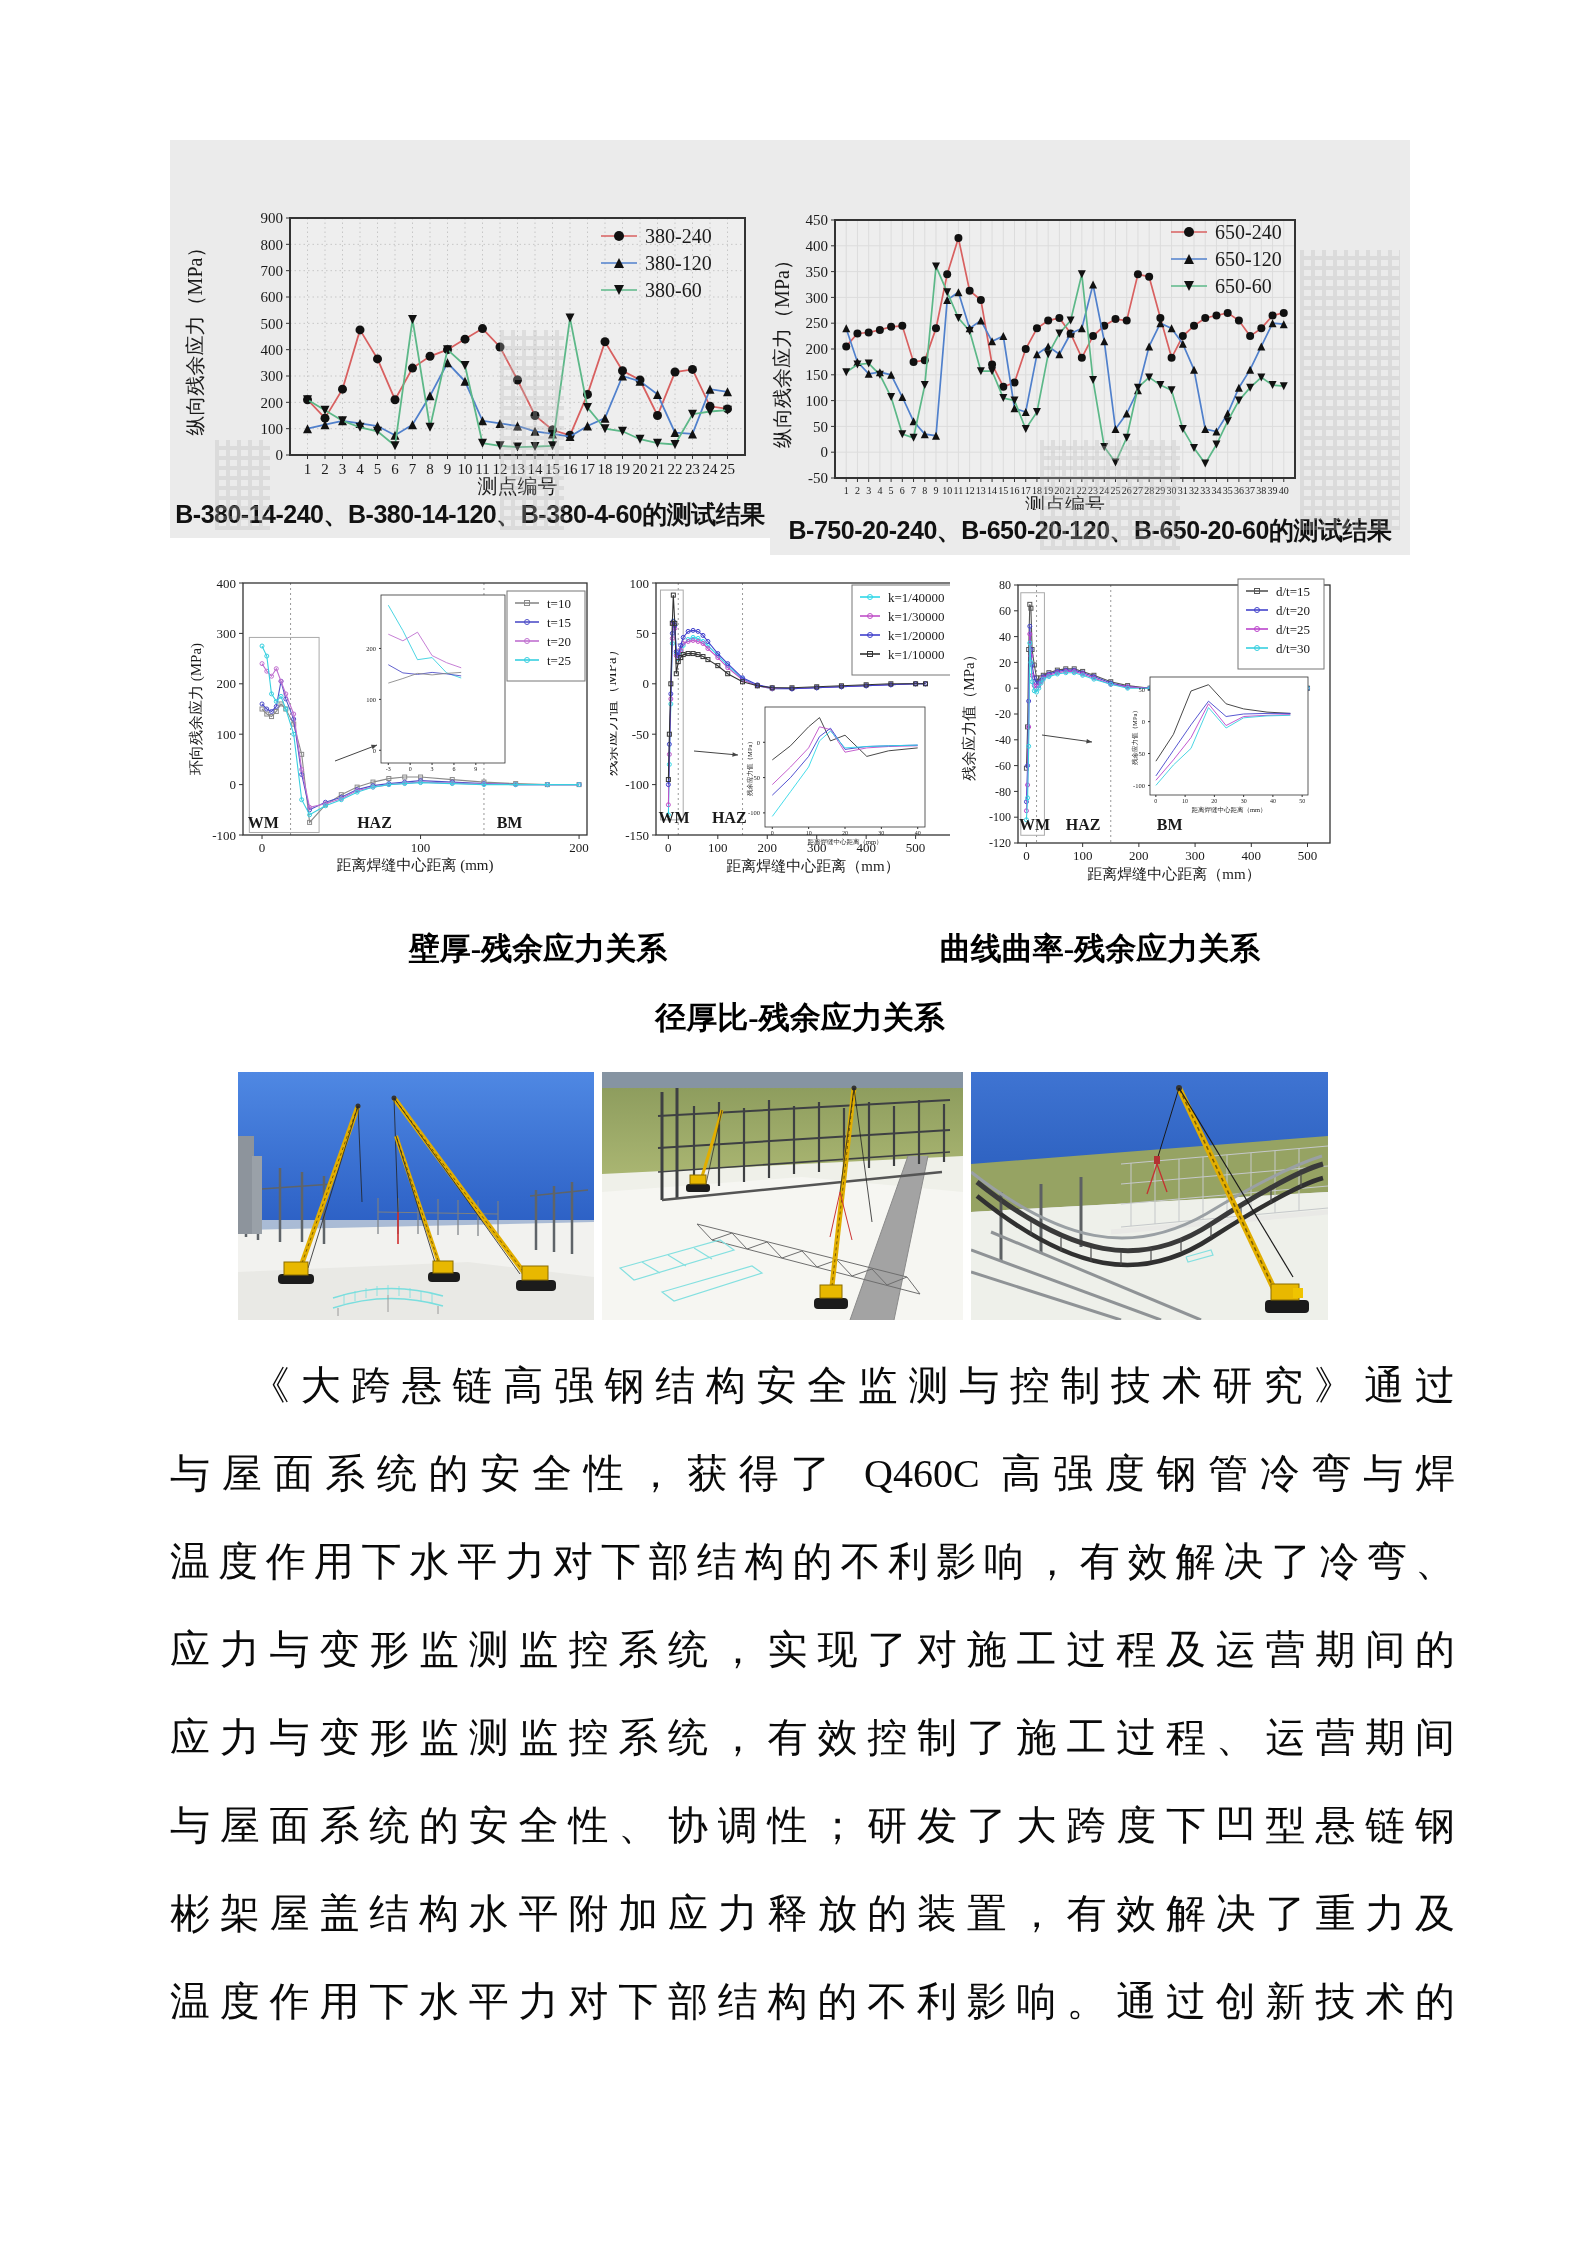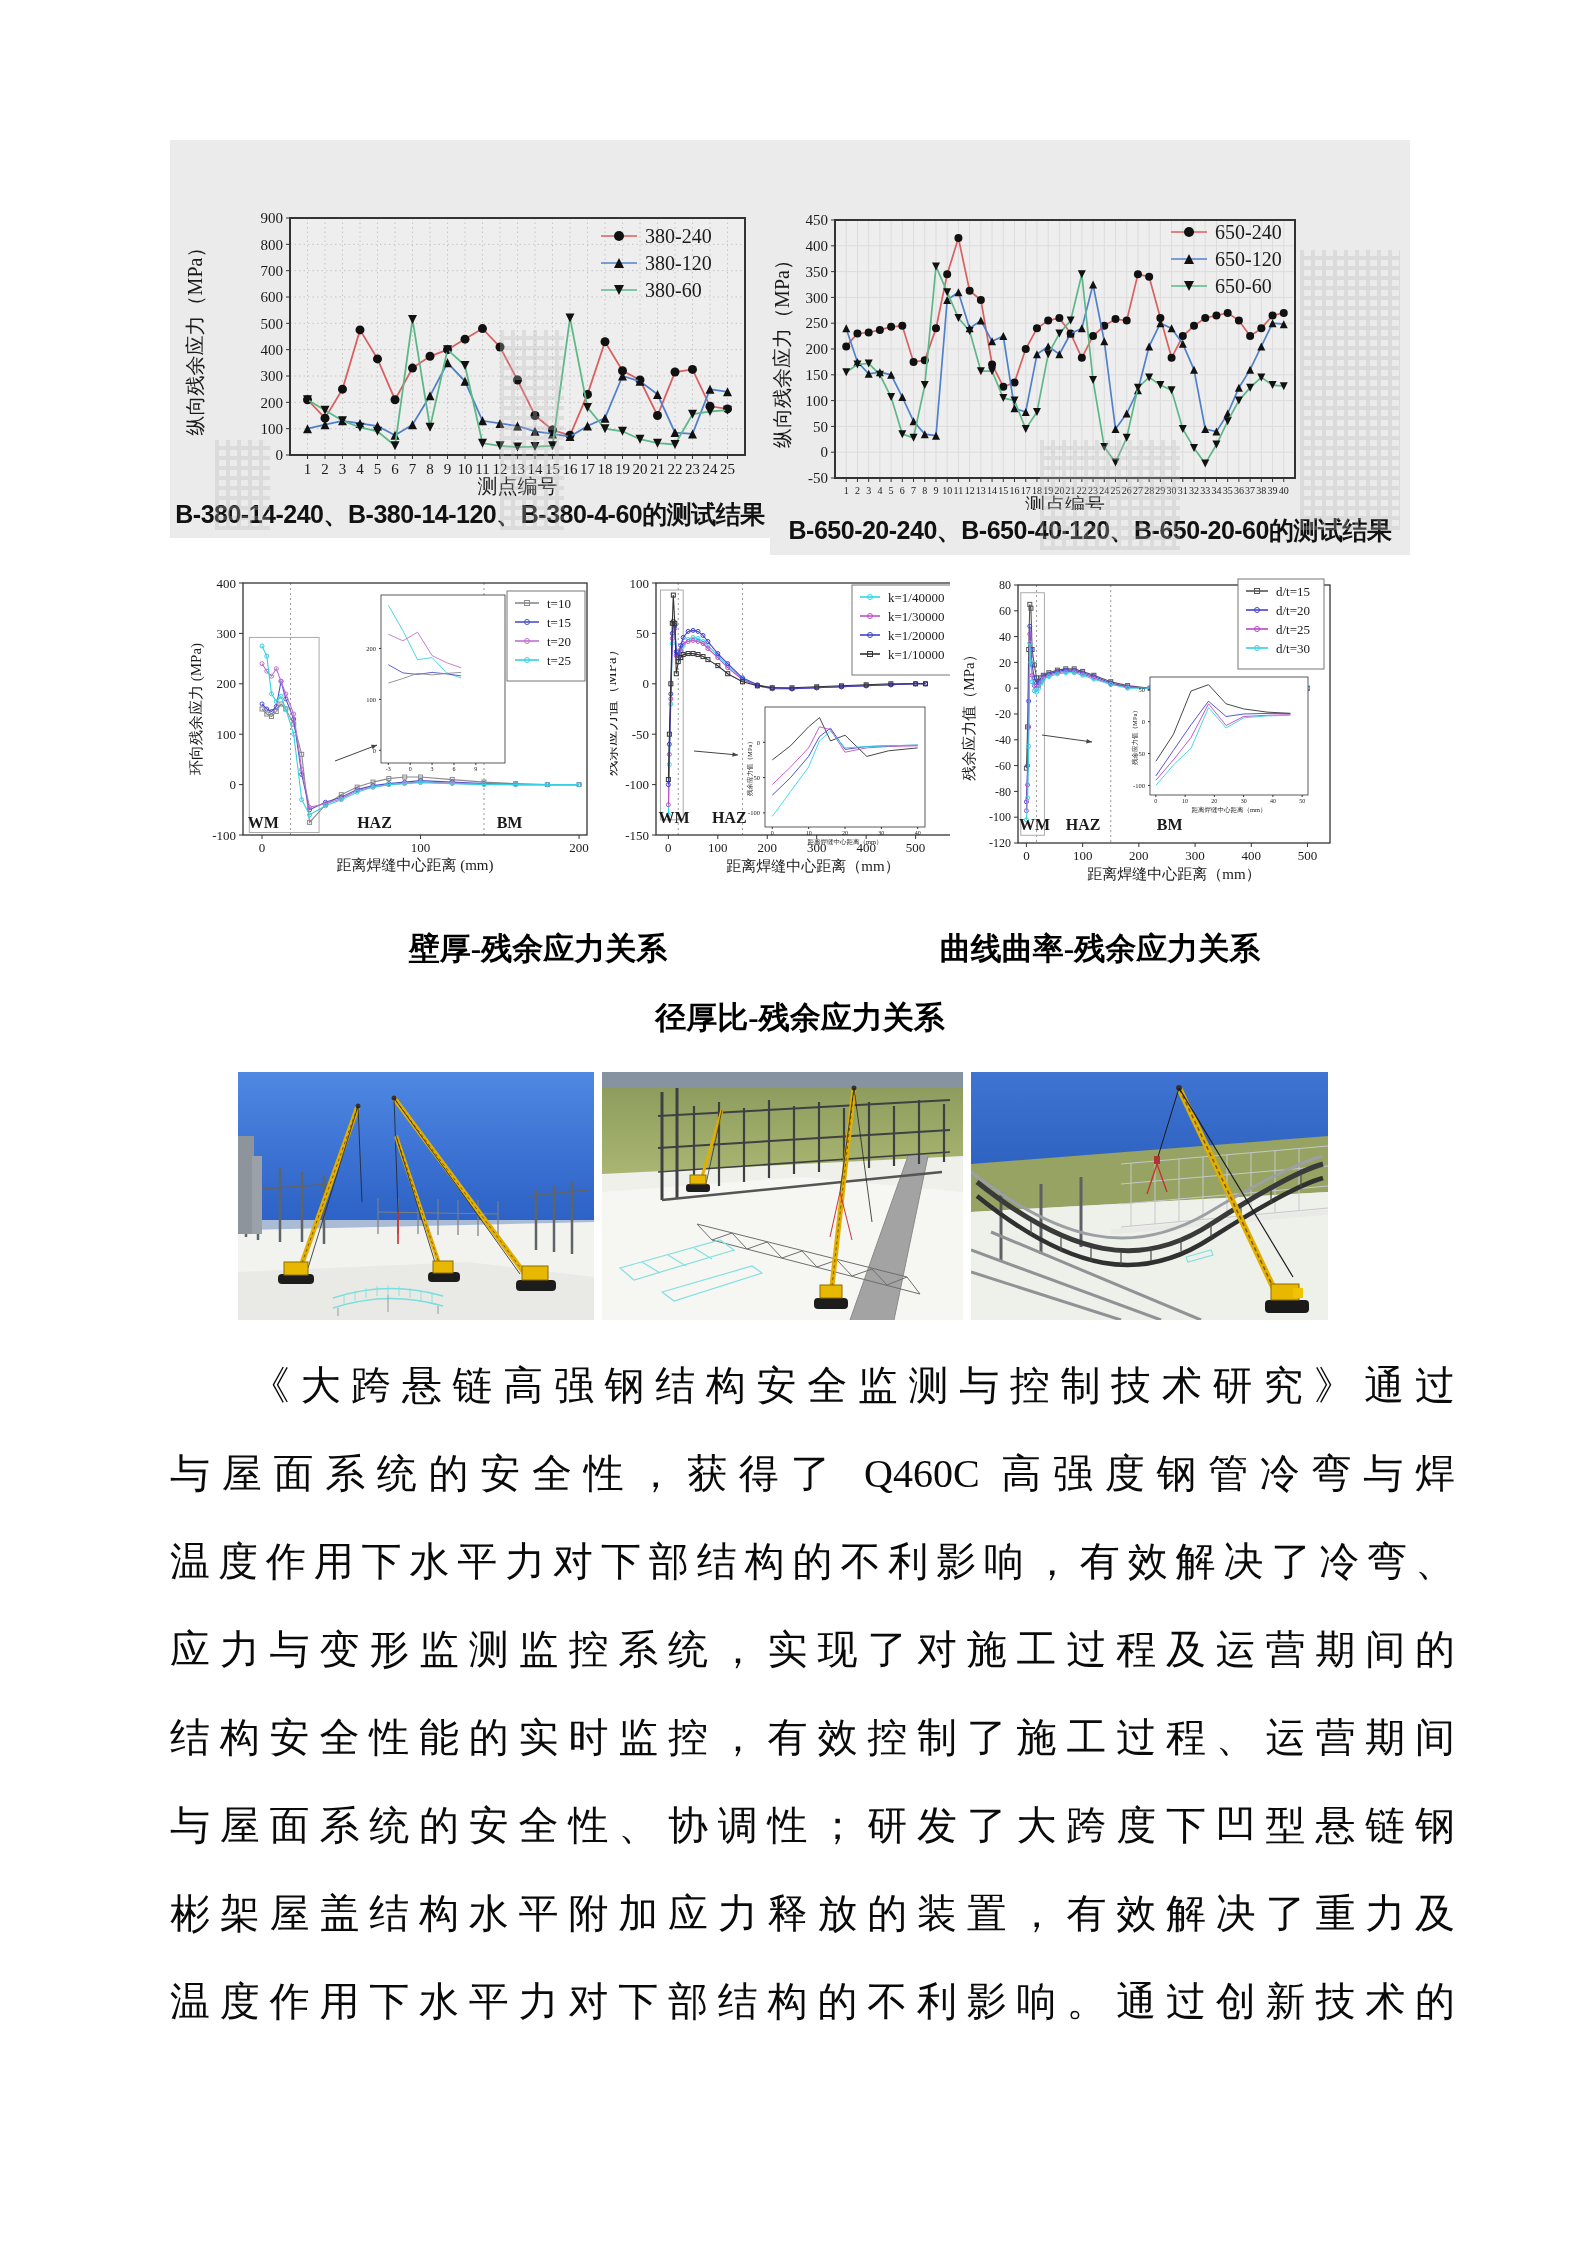--- a/index.html
+++ b/index.html
@@ -515,21 +515,21 @@
         <line x1="401" y1="92" x2="437" y2="92" stroke="#d86060" stroke-width="1.6"></line>
         <circle cx="419" cy="92" r="5" fill="#111"></circle>
         <text x="445" y="99" font-size="20" text-anchor="start">650-240</text>
         <line x1="401" y1="119" x2="437" y2="119" stroke="#5080cc" stroke-width="1.6"></line>
         <path d="M419,114 L424,124 L414,124 Z" fill="#111"></path>
         <text x="445" y="126" font-size="20" text-anchor="start">650-120</text>
         <line x1="401" y1="146" x2="437" y2="146" stroke="#5cb888" stroke-width="1.6"></line>
         <path d="M419,151 L424,141 L414,141 Z" fill="#111"></path>
         <text x="445" y="153" font-size="20" text-anchor="start">650-60</text>
       </svg>
-    <figcaption class="figcap" style="top:374px;">B-650-20-240、B-650-40-120、B-650-20-60的测试结果</figcaption>
+    <figcaption class="figcap" style="top:374px;">B-750-20-240、B-650-20-120、B-650-20-60的测试结果</figcaption>
   </figure>
 
   <div class="wm" style="left:500px;top:330px;width:64px;height:200px;"></div>
   <div class="wm" style="left:1300px;top:250px;width:100px;height:280px;"></div>
   <div class="wm" style="left:1040px;top:440px;width:140px;height:110px;"></div>
   <div class="wm" style="left:215px;top:440px;width:55px;height:90px;"></div>
 
   <svg class="chart midchart" style="left:185px;top:565px;" width="420" height="330" viewBox="0 0 420 330">
       <rect x="58" y="18" width="344" height="252" fill="#ffffff"></rect>
       <line x1="105.55760368663596" y1="18" x2="105.55760368663596" y2="270" stroke="#999" stroke-dasharray="2 3" stroke-width="1"></line>
@@ -1316,19 +1316,19 @@
       </g>
       <polyline points="215,185 240,178 242,183 217,190 215,185" fill="none" stroke="#84e0e0" stroke-width="1.2"></polyline>
     </svg>
   </div>
 
   <div class="para">
     <div class="tline indent">《大跨悬链高强钢结构安全监测与控制技术研究》通过</div>
     <div class="tline">与屋面系统的安全性，获得了 Q460C 高强度钢管冷弯与焊</div>
     <div class="tline">温度作用下水平力对下部结构的不利影响，有效解决了冷弯、</div>
     <div class="tline">应力与变形监测监控系统，实现了对施工过程及运营期间的</div>
-    <div class="tline">结构安全性能的实时监控，有效控制了施工过程、运营期间</div>
+    <div class="tline">应力与变形监测监控系统，有效控制了施工过程、运营期间</div>
     <div class="tline">与屋面系统的安全性、协调性；研发了大跨度下凹型悬链钢</div>
     <div class="tline">彬架屋盖结构水平附加应力释放的装置，有效解决了重力及</div>
     <div class="tline">温度作用下水平力对下部结构的不利影响。通过创新技术的</div>
   </div>
 
 </div>
 
 </body></html>

